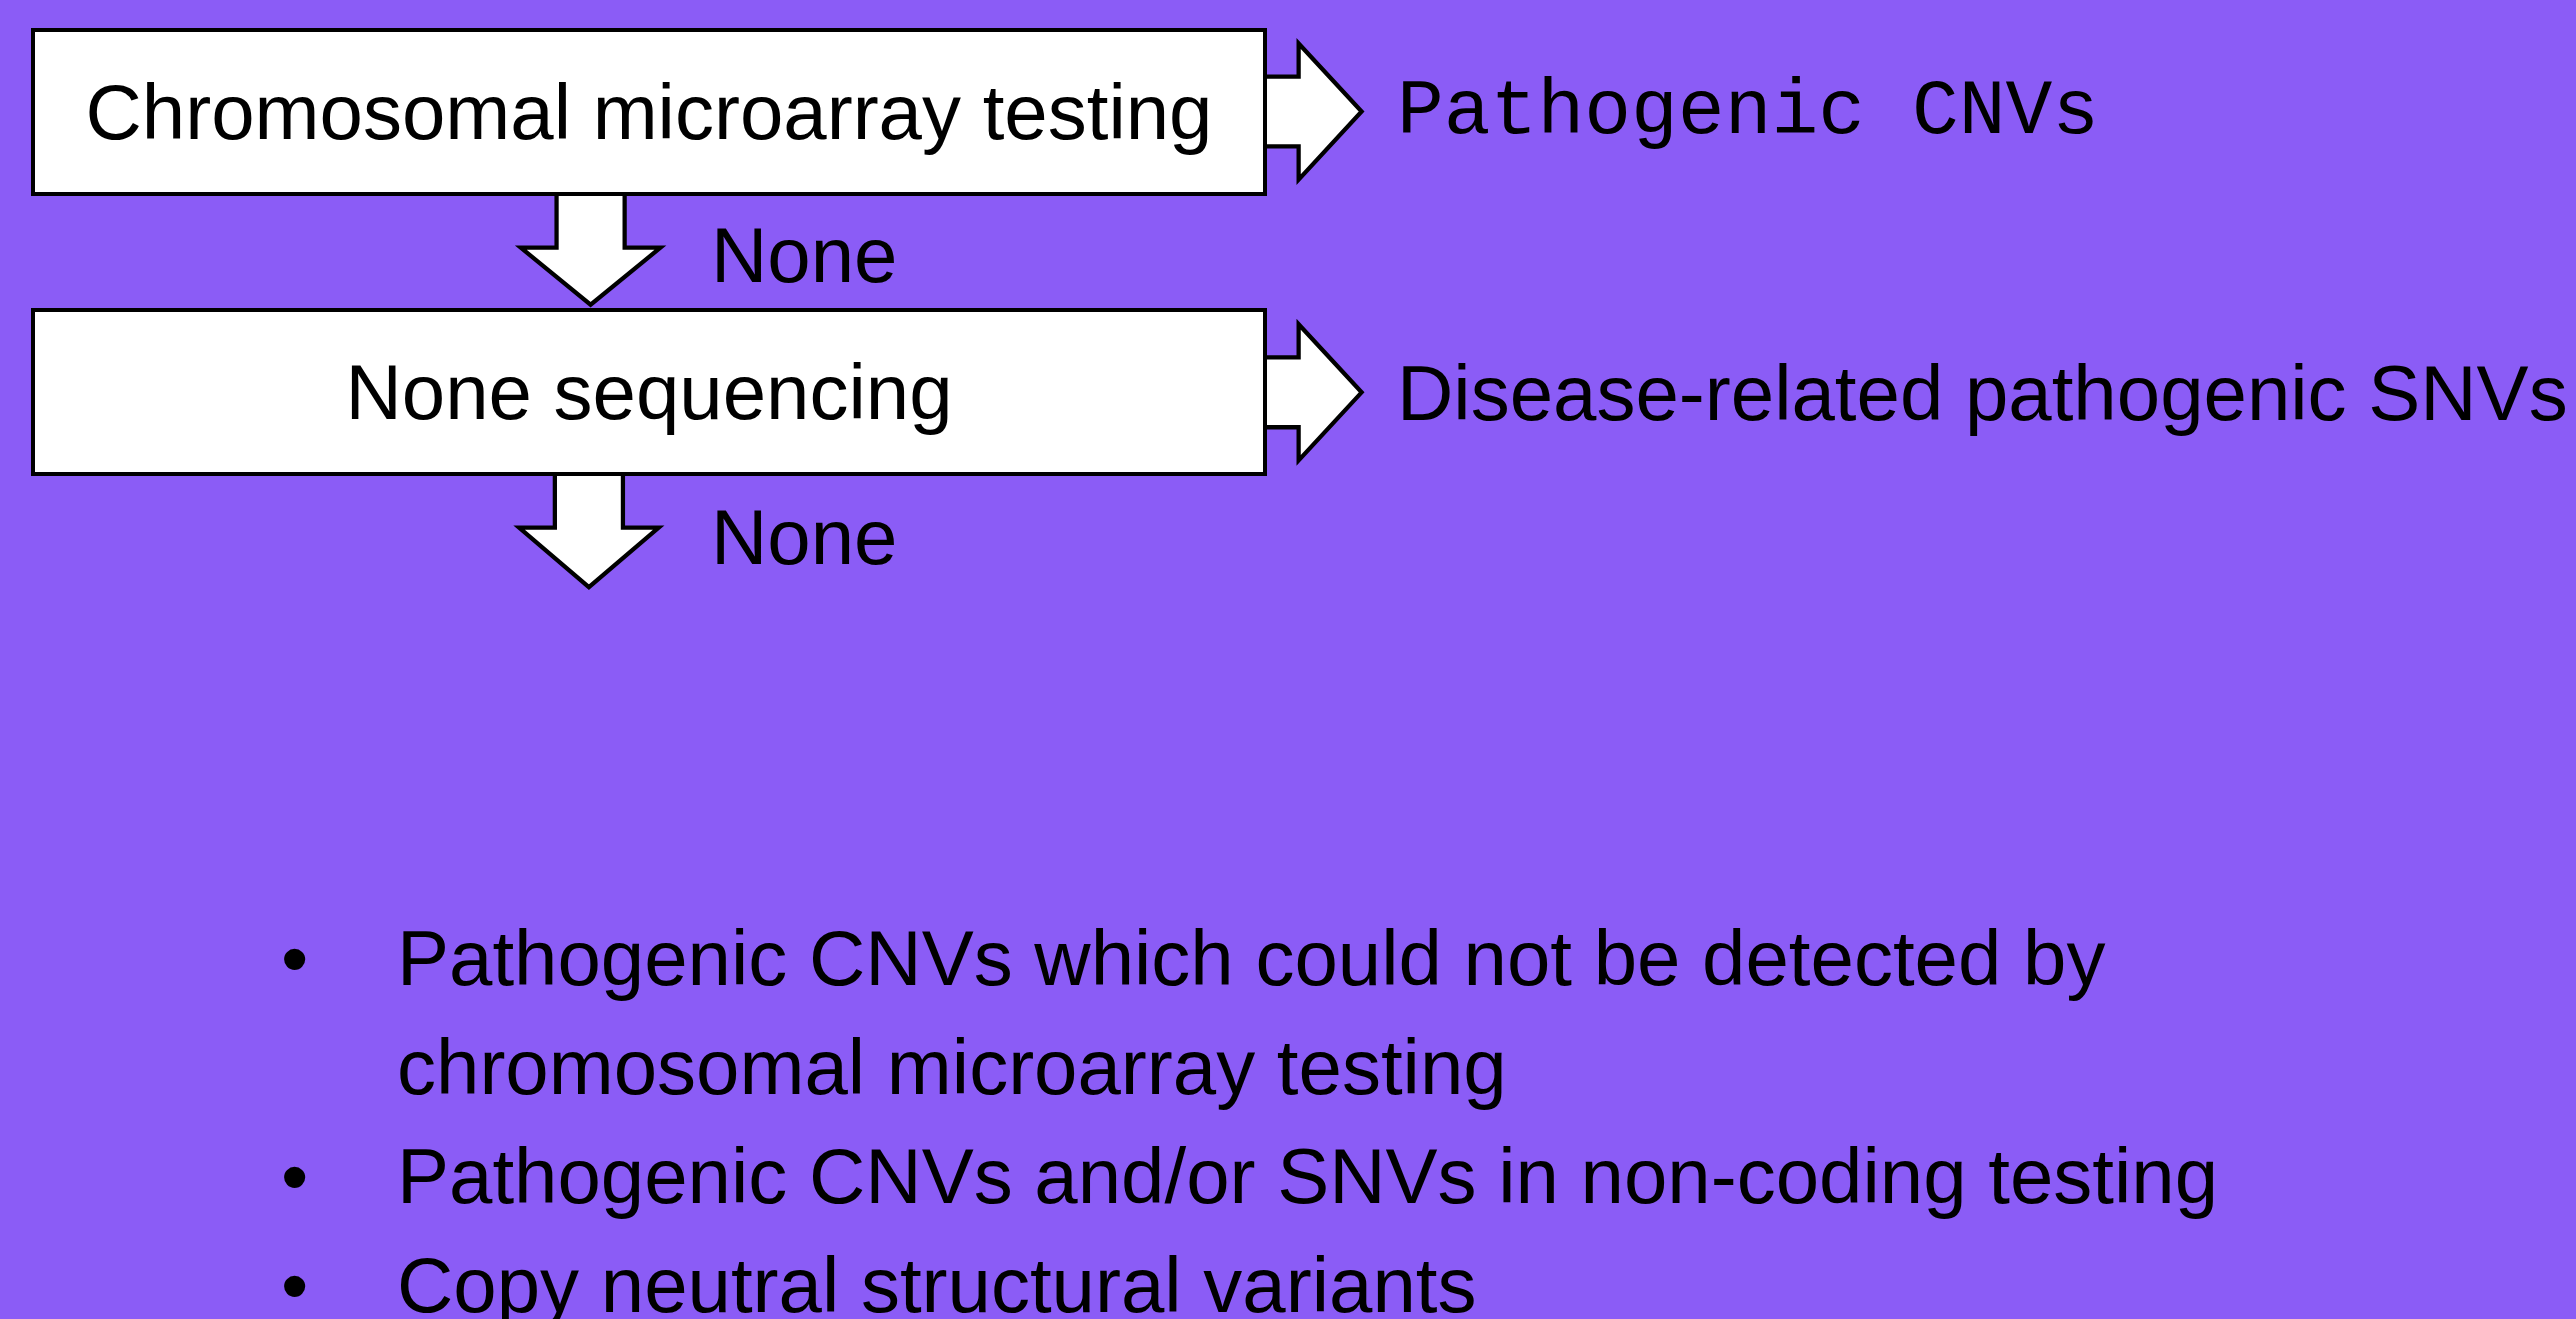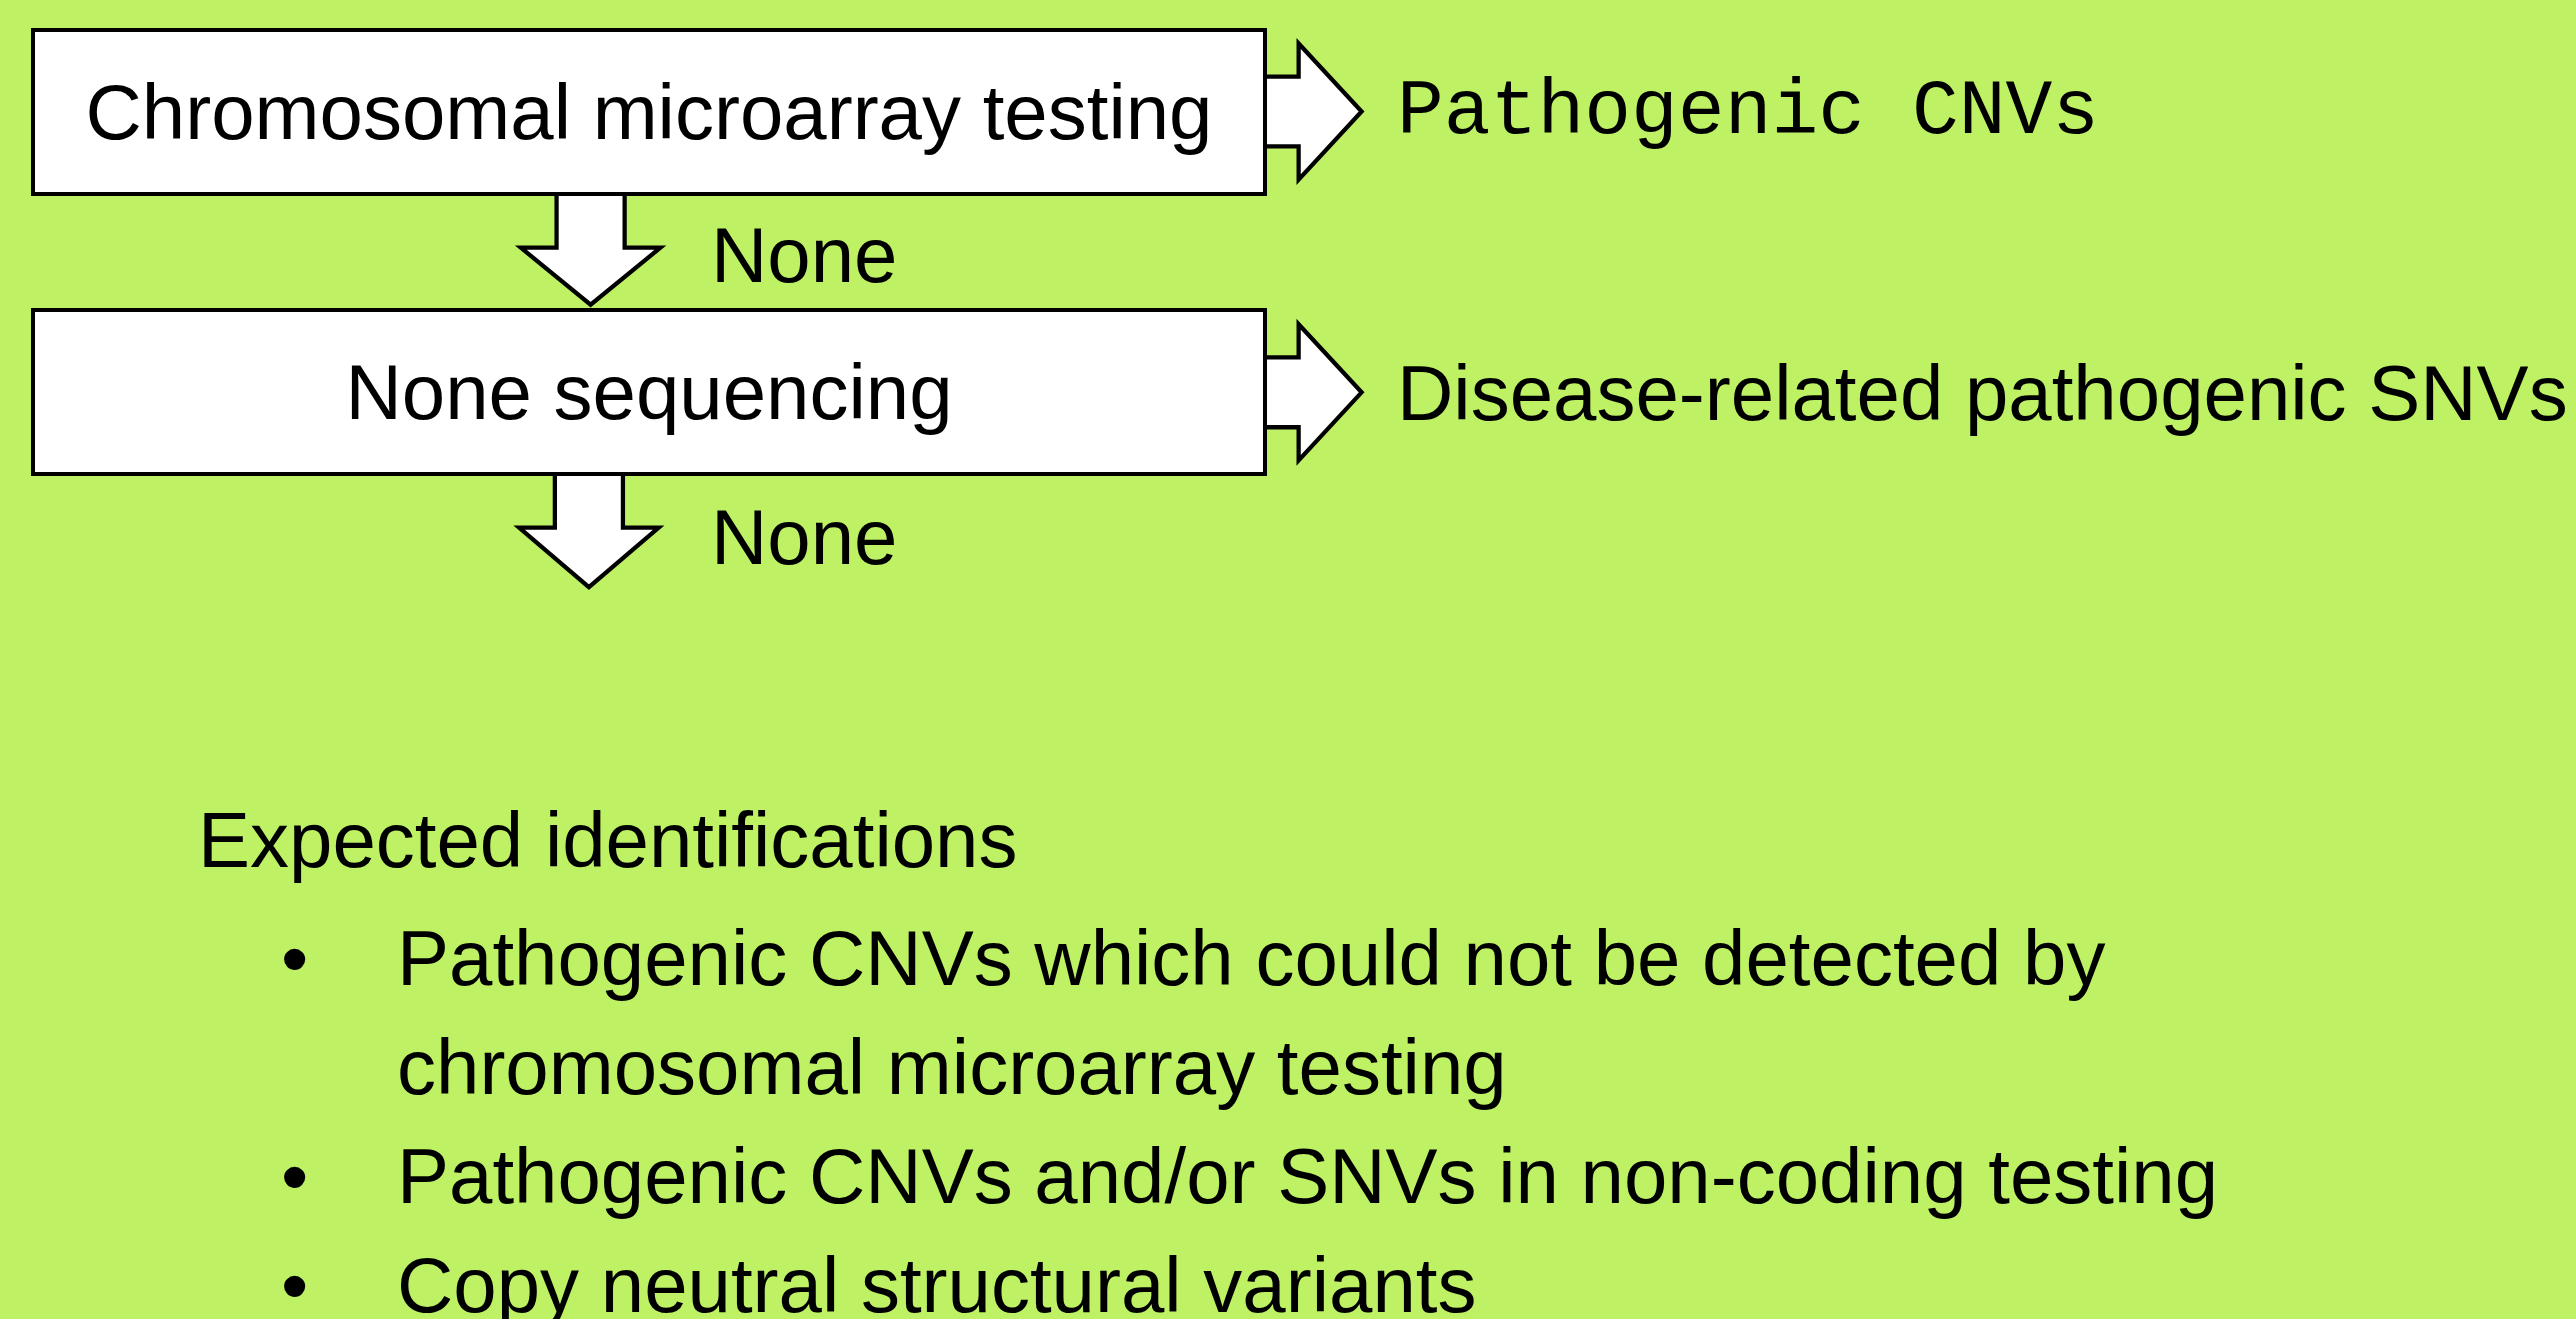--- a/index.html
+++ b/index.html
@@ -4,21 +4,21 @@
 <style>
   html, body {
     margin: 0;
     padding: 0;
     background: #ffffff;
   }
   .canvas {
     position: relative;
     width: 2576px;
     height: 1320px;
-    background: #bef264;
+    background: #8b5cf6;
     font-family: "Liberation Sans", sans-serif;
     color: #000000;
     overflow: hidden;
   }
   .arrows-layer {
     position: absolute;
     left: 0;
     top: 0;
     width: 2576px;
     height: 1320px;
@@ -112,21 +112,20 @@
 
 
   <div class="side-label result-1">Pathogenic CNVs</div>
 
   <div class="side-label none-1">None</div>
 
   <div class="side-label result-2">Disease-related pathogenic SNVs</div>
 
   <div class="side-label none-2">None</div>
 
-  <div class="expected-heading">Expected identifications</div>
 
   <div class="bullet-list">
 
     <div class="bullet-item">
       <span class="dot">•</span>
       <div class="lines">
         <div>Pathogenic CNVs which could not be detected by</div>
         <div>chromosomal microarray testing</div>
       </div>
     </div>

